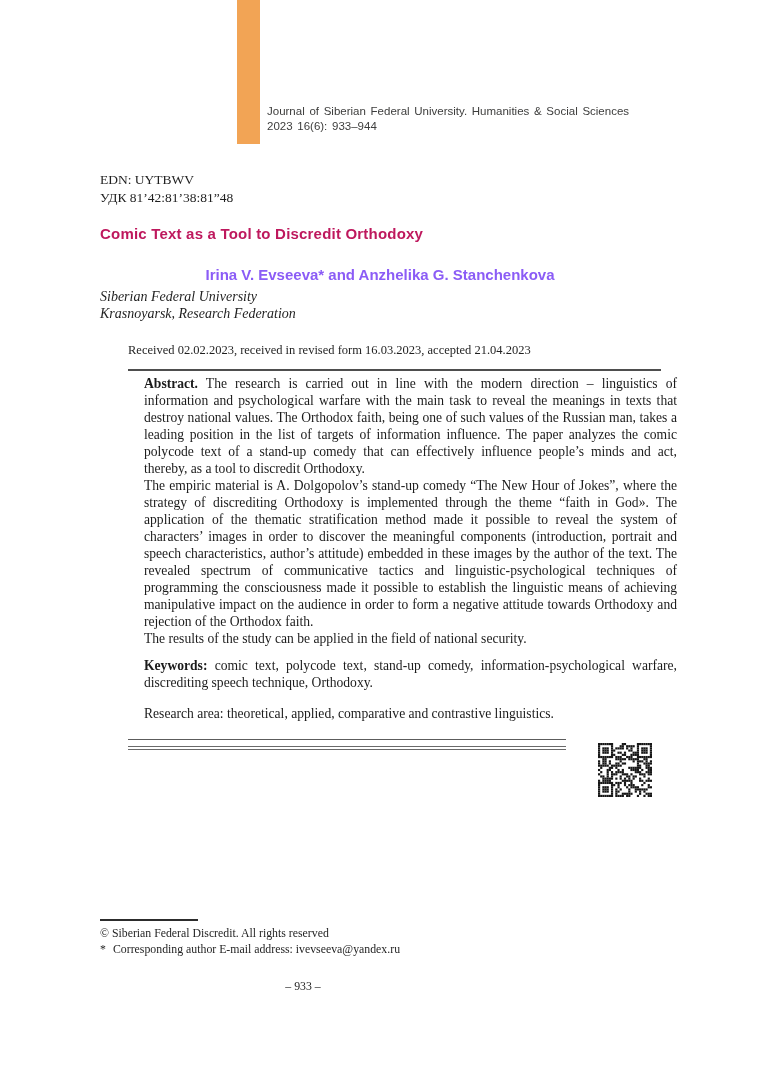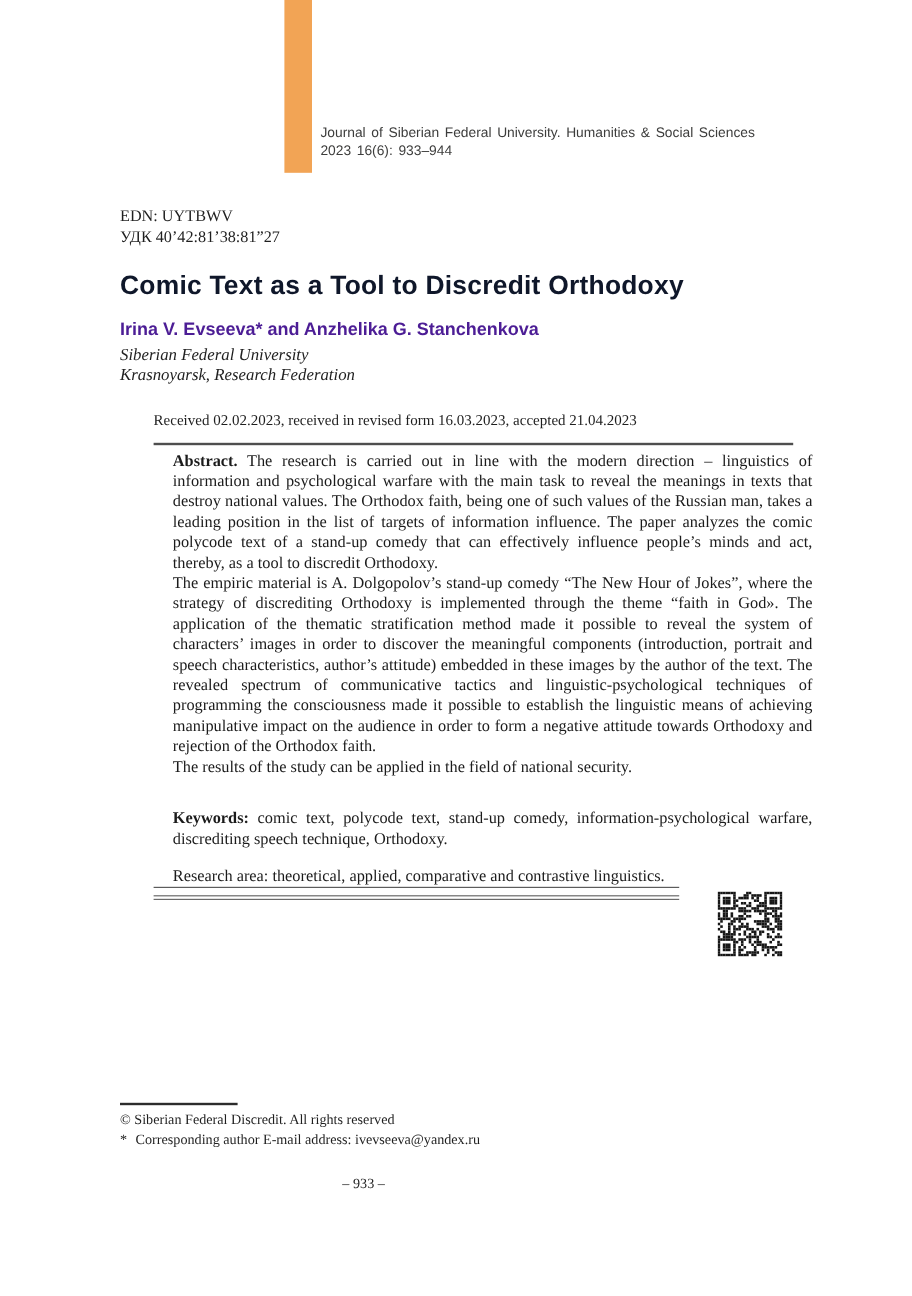--- a/index.html
+++ b/index.html
@@ -14,39 +14,40 @@
   .journal-head{
     position:absolute;left:267px;top:104px;width:420px;
     font-family:"Liberation Sans", sans-serif;font-size:11.5px;line-height:15px;
     color:#3d3d3c;word-spacing:1.5px;
   }
   
   .meta{position:absolute;left:100px;top:171px;font-size:13.5px;line-height:18px;color:#1f1f1f;}
   
   .paper-title{
     position:absolute;left:100px;top:225px;width:560px;
-    font-family:"Liberation Sans", sans-serif;font-weight:bold;font-size:22px;
-    color:#0f172a;letter-spacing:.2px;
+    font-family:"Liberation Sans", sans-serif;font-weight:bold;font-size:15px;
+    color:#be185d;letter-spacing:.2px;
   }
   
   .authors{
     position:absolute;left:100px;top:266px;width:560px;
     font-family:"Liberation Sans", sans-serif;font-weight:bold;font-size:15px;
-    color:#4c1d95;
+    color:#8b5cf6;
+    text-align:center;
   }
   
   .affil{position:absolute;left:100px;top:288px;font-size:14px;line-height:17px;font-style:italic;color:#1f1f1f;}
   
   .received{position:absolute;left:128px;top:343px;width:533px;font-size:12.5px;color:#1f1f1f;}
   
   .rule-abstract{position:absolute;left:128px;top:369px;width:533px;height:2px;background:#4e4e4e;}
   
   .abstract{position:absolute;left:144px;top:375px;width:533px;font-size:13.6px;line-height:17px;text-align:justify;}
   .abstract p{margin:0;}
-  .abstract p.kw{margin-top:26px;}
+  .abstract p.kw{margin-top:10px;}
   .abstract p.ra{margin-top:14px;text-align:left;}
   
   .citation{position:absolute;left:128px;top:739px;width:438px;}
   .citation .c-rule-top{height:0;border-top:1.5px solid #5c5c5c;margin-bottom:6px;}
   .citation .c-text{font-size:12.2px;line-height:16.5px;color:#1f1f1f;}
   .citation .c-rule-bottom{height:2px;border-top:1.2px solid #6a6a6a;border-bottom:1.2px solid #6a6a6a;margin-top:6px;}
   
   .qr{position:absolute;left:598px;top:743px;width:54px;height:54px;}
   .qr svg{display:block;width:54px;height:54px;}
   .qr svg rect{fill:#161616;}
@@ -67,21 +68,21 @@
 
   <div class="orange-bar"></div>
 
   <div class="journal-head">
     <div>Journal of Siberian Federal University. Humanities &amp; Social Sciences</div>
     <div>2023 16(6): 933–944</div>
   </div>
 
   <div class="meta">
     <div>EDN: UYTBWV</div>
-    <div>УДК 40’42:81’38:81”27</div>
+    <div>УДК 81’42:81’38:81”48</div>
   </div>
 
   <h1 class="paper-title" style="margin:0;">Comic Text as a Tool to Discredit Orthodoxy</h1>
 
   <div class="authors">Irina V. Evseeva* and Anzhelika G. Stanchenkova</div>
 
   <div class="affil">
     <div>Siberian Federal University</div>
     <div>Krasnoyarsk, Research Federation</div>
   </div>

